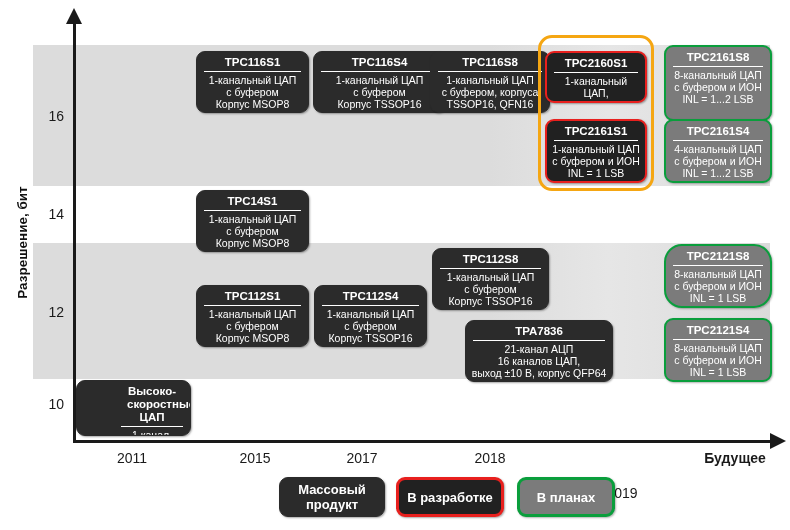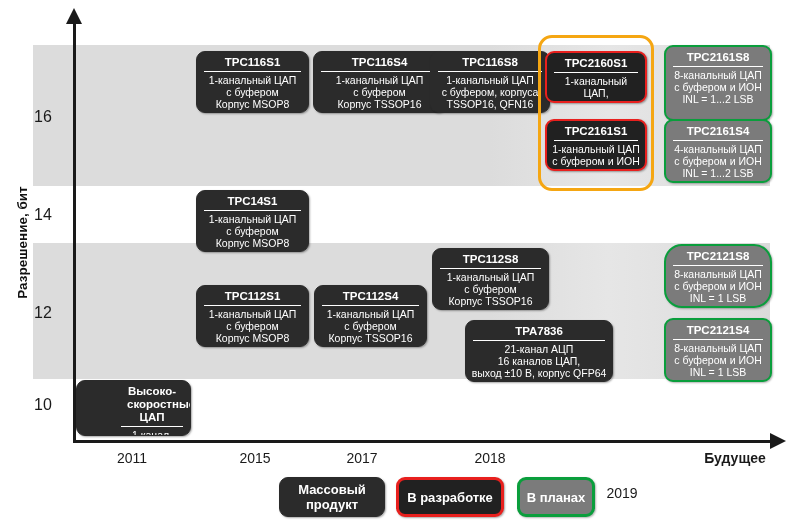--- a/index.html
+++ b/index.html
@@ -37,22 +37,22 @@
     position:absolute;left:770px;top:433px;
     width:0;height:0;
     border-top:8px solid transparent;
     border-bottom:8px solid transparent;
     border-left:16px solid #1a1a1a;
   }
 
   
   .ytick{
     position:absolute;
-    width:30px;
-    font-size:16px;color:#1a1a1a;
+    width:30px;text-align:right;
+    font-size:14px;color:#1a1a1a;
   }
   .xtick{
     position:absolute;
     text-align:center;
     font-size:14px;color:#1a1a1a;
     white-space:nowrap;
   }
   .xtick.bold{font-weight:bold;}
   #y-axis-title{
     position:absolute;
@@ -141,21 +141,21 @@
     left:279px;top:477px;width:106px;height:40px;
     background:#2b2b2b;border:1px solid #2b2b2b;
     box-shadow:1px 1px 2px rgba(0,0,0,.35);
   }
   #legend-dev{
     left:396px;top:477px;width:108px;height:40px;
     background:#212121;border:3px solid #e8201e;
     box-shadow:1px 1px 2px rgba(0,0,0,.35);
   }
   #legend-plan{
-    left:517px;top:477px;width:78px;height:40px;
+    left:517px;top:477px;width:98px;height:40px;
     background:#7b7b7b;border:3px solid #0a9e3c;
     box-shadow:1px 1px 2px rgba(0,0,0,.3);
   }
 </style>
 </head>
 <body>
 
 <div id="root">
 
   <div class="band" id="band-16"></div>
@@ -202,21 +202,21 @@
   </div>
 
   <div id="focus-frame"></div>
 
   <div class="card dev" style="left:545px;top:51px;width:102px;height:52px;">
     <span class="ttl">TPC2160S1</span>
     <span class="sub">1-канальный ЦАП,
 INL = 1 LSB</span>
   </div>
 
-  <div class="card dev" style="left:545px;top:119px;width:102px;height:52px;">
+  <div class="card dev" style="left:545px;top:119px;width:102px;height:64px;">
     <span class="ttl">TPC2161S1</span>
     <span class="sub">1-канальный ЦАП
 с буфером и ИОН
 INL = 1 LSB</span>
   </div>
 
   <div class="card plan" style="left:664px;top:45px;width:108px;height:76px;">
     <span class="ttl">TPC2161S8</span>
     <span class="sub">8-канальный ЦАП
 с буфером и ИОН

